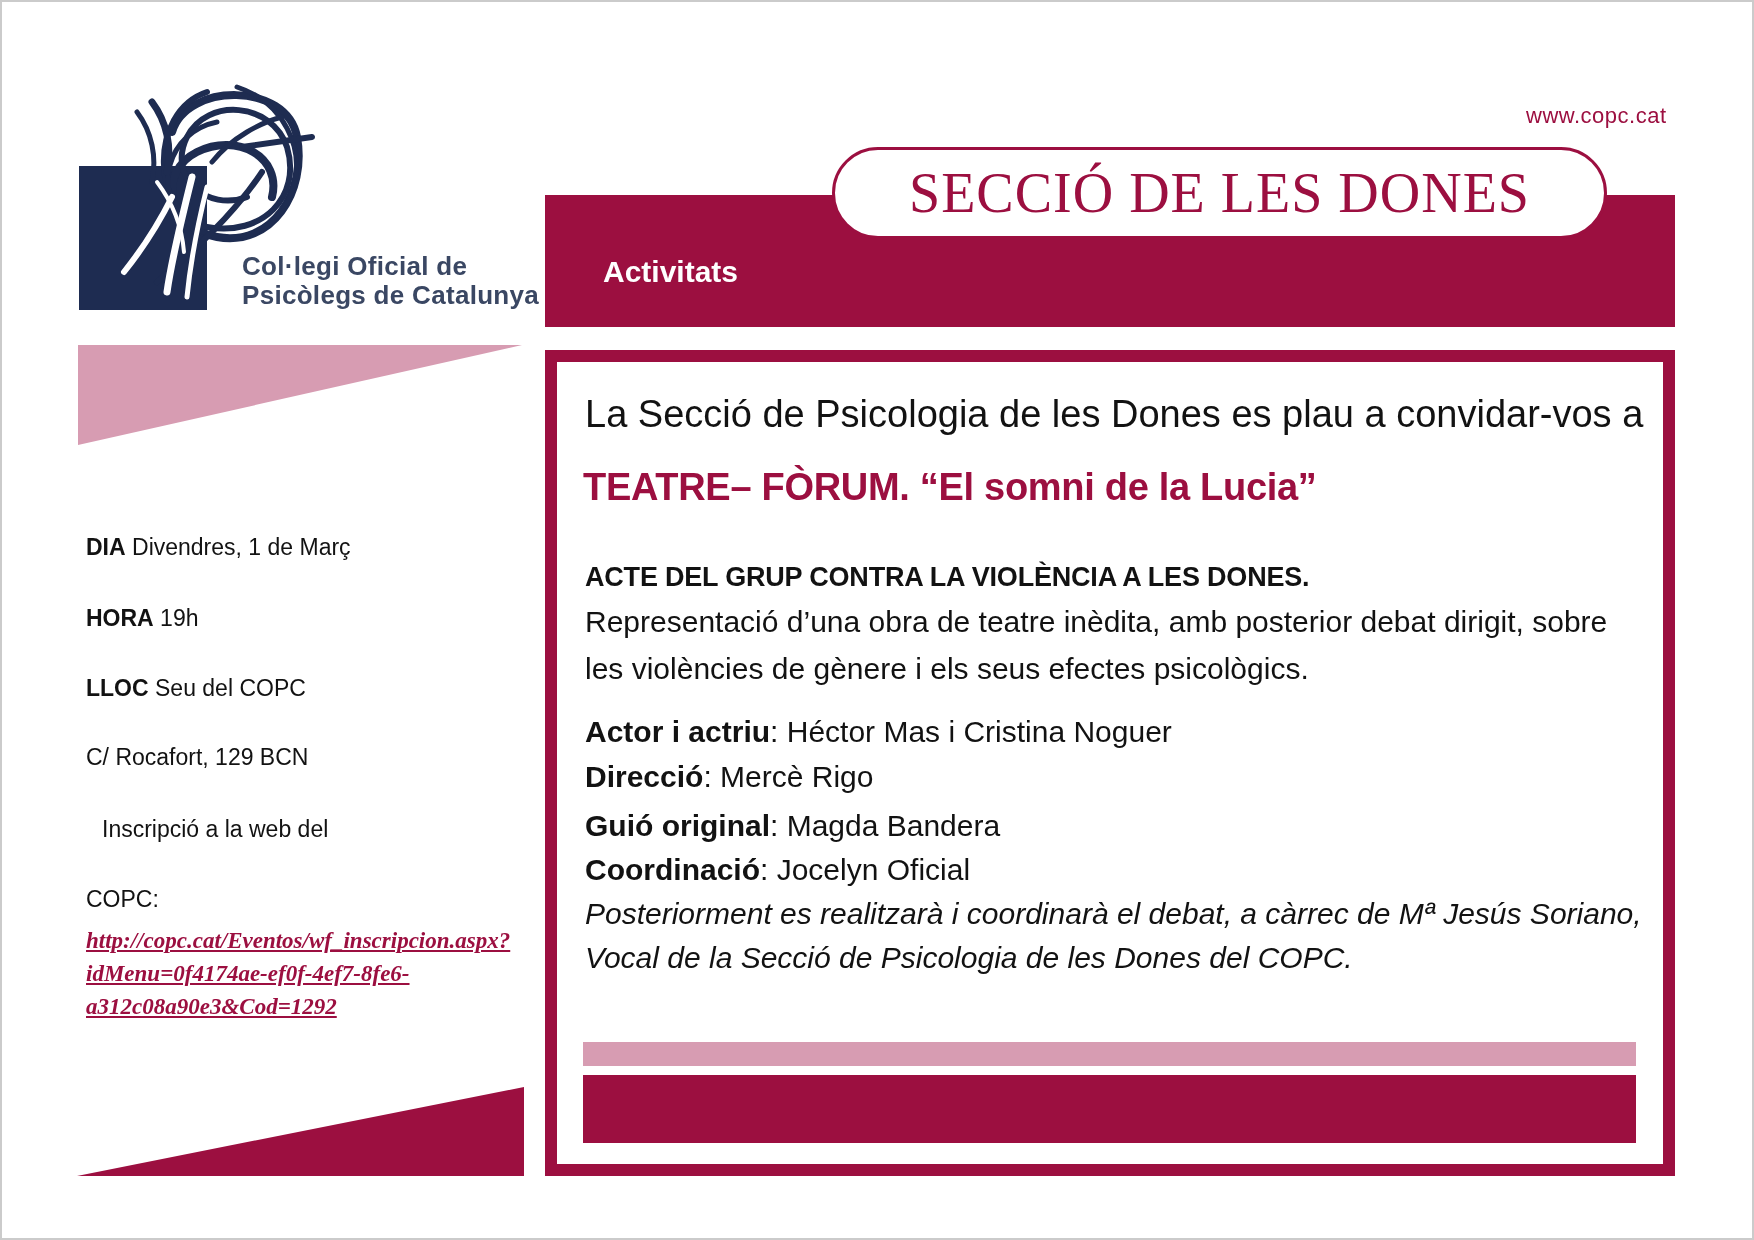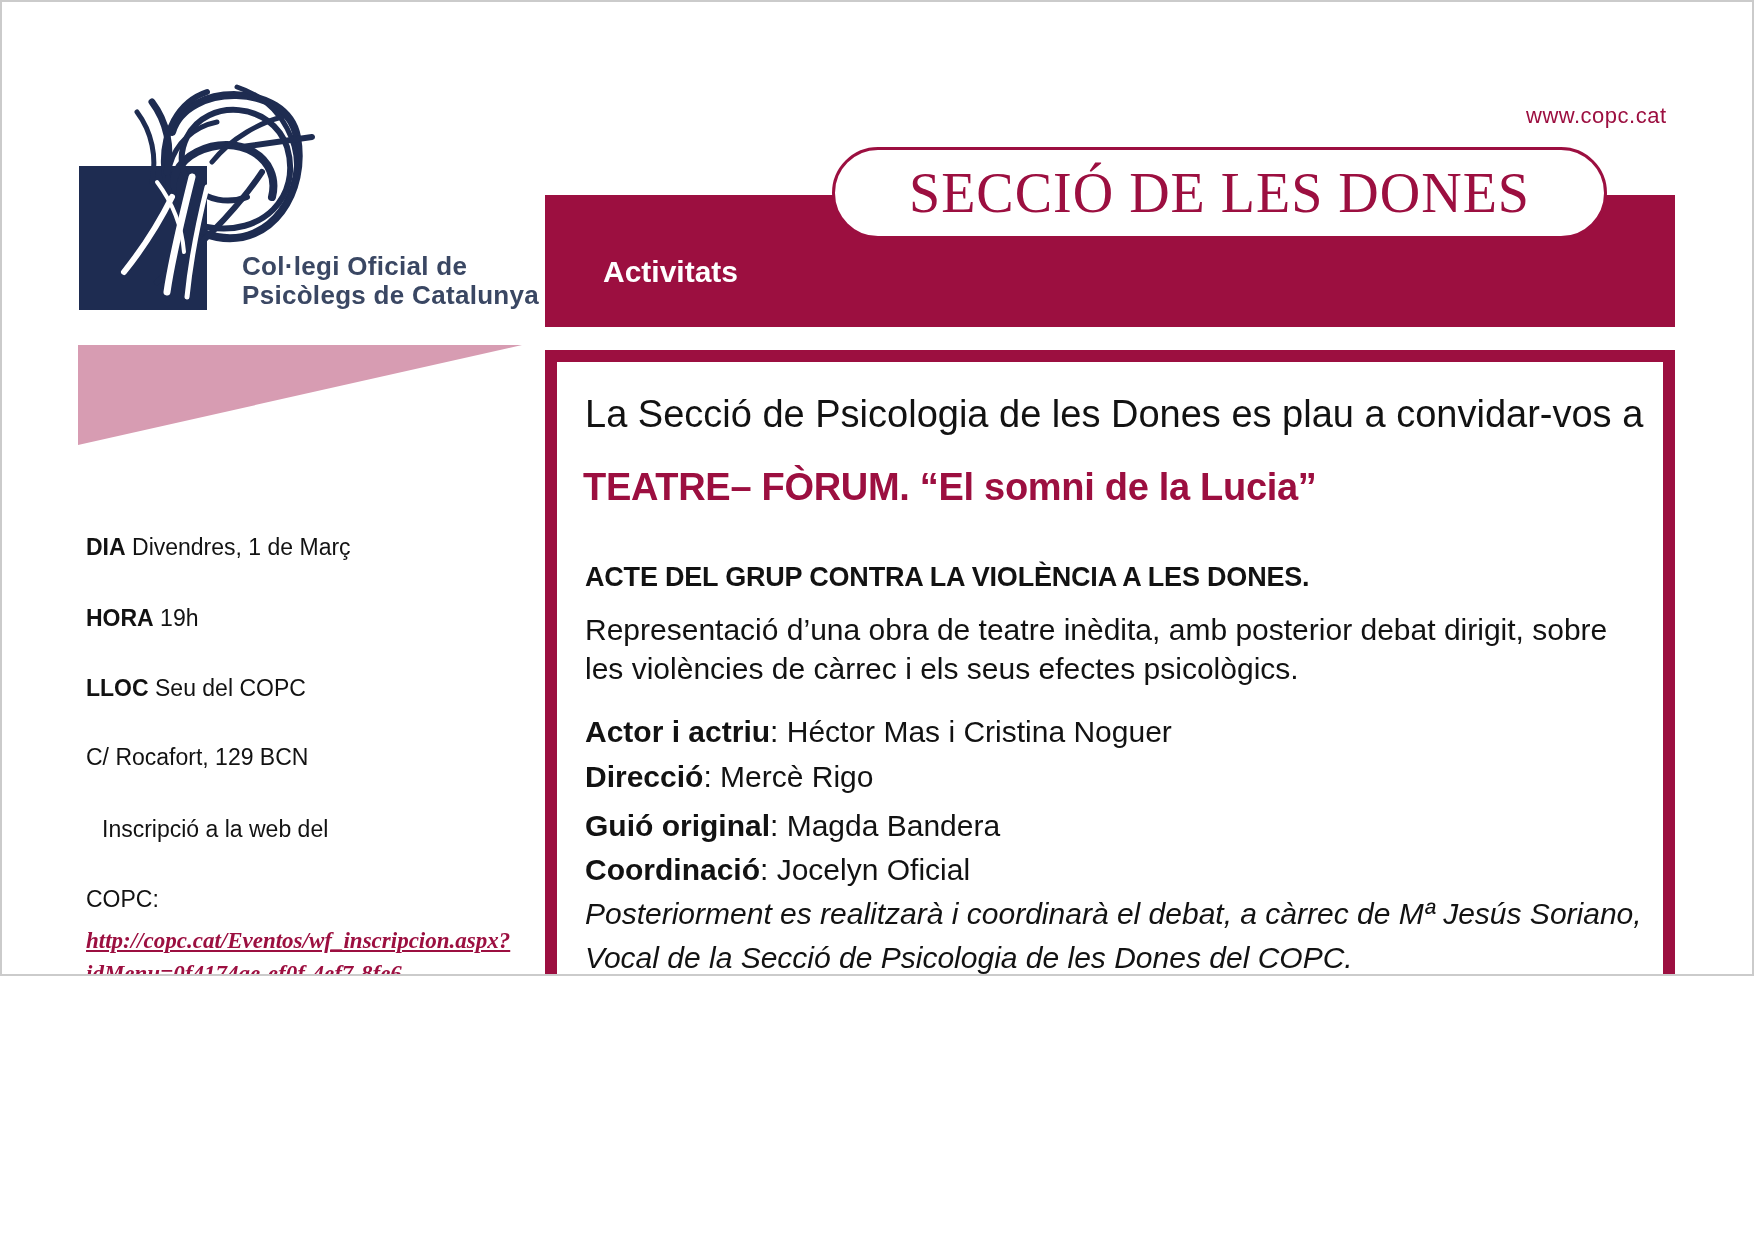--- a/index.html
+++ b/index.html
@@ -1,18 +1,18 @@
 <!DOCTYPE html>
 <html><head>
 <meta charset="utf-8">
 <style>
   html,body{margin:0;padding:0;background:#ffffff;}
   .page{
     position:relative;
-    width:1754px;height:976px;
+    width:1754px;height:1240px;
     box-sizing:border-box;
     border:2px solid #cbcbcb;
     background:#ffffff;
     font-family:"Liberation Sans", sans-serif;
     overflow:hidden;
   }
   
   .site-url{
     position:absolute;left:1524px;top:101px;
     font-size:22px;color:#9C0F40;letter-spacing:0.5px;
@@ -73,21 +73,21 @@
   .url-block a{color:#9C0F40;text-decoration:underline;display:block;}
   
   .content-box{
     position:absolute;left:543px;top:348px;width:1130px;height:826px;
     box-sizing:border-box;border:12px solid #9C0F40;background:#ffffff;
   }
   .cline{position:absolute;left:28px;color:#121212;white-space:nowrap;}
   .c-intro{top:32px;font-size:38px;line-height:40px;}
   .c-title{top:100px;left:26px;font-size:38px;line-height:50px;font-weight:bold;color:#9C0F40;letter-spacing:-0.3px;}
   .c-sub{top:197px;font-size:27px;line-height:36px;font-weight:bold;letter-spacing:-0.2px;}
-  .c-d1{top:241px;font-size:30px;line-height:38px;margin-top:8px;}
+  .c-d1{top:241px;font-size:30px;line-height:38px;}
   .c-d2{top:288px;font-size:30px;line-height:38px;}
   .c-cred{font-size:30px;line-height:38px;}
   .c-cr1{top:351px;} .c-cr2{top:396px;} .c-cr3{top:445px;} .c-cr4{top:489px;}
   .c-cred b{font-weight:bold;}
   .c-it{font-size:30px;line-height:38px;font-style:italic;}
   .c-cl1{top:533px;} .c-cl2{top:577px;}
   .bar-pink{
     position:absolute;left:26px;top:680px;width:1053px;height:24px;background:#D79CB2;
   }
   .bar-maroon{
@@ -152,21 +152,21 @@
 
   <svg class="maroon-wedge" width="447" height="89" viewBox="0 0 447 89" xmlns="http://www.w3.org/2000/svg">
     <polygon points="0,89 447,0 447,89" fill="#9C0F40"></polygon>
   </svg>
 
   <div class="content-box">
     <div class="cline c-intro">La Secció de Psicologia de les Dones es plau a convidar-vos a</div>
     <div class="cline c-title">TEATRE– FÒRUM. “El somni de la Lucia”</div>
     <div class="cline c-sub">ACTE DEL GRUP CONTRA LA VIOLÈNCIA A LES DONES.</div>
     <div class="cline c-d1">Representació d’una obra de teatre inèdita, amb posterior debat dirigit, sobre</div>
-    <div class="cline c-d2">les violències de càrrec i els seus efectes psicològics.</div>
+    <div class="cline c-d2">les violències de gènere i els seus efectes psicològics.</div>
 
     <div class="cline c-cred c-cr1"><b>Actor i actriu</b><span>: Héctor Mas i Cristina Noguer</span></div>
     <div class="cline c-cred c-cr2"><b>Direcció</b><span>: Mercè Rigo</span></div>
     <div class="cline c-cred c-cr3"><b>Guió original</b><span>: Magda Bandera</span></div>
     <div class="cline c-cred c-cr4"><b>Coordinació</b><span>: Jocelyn Oficial</span></div>
 
     <div class="cline c-it c-cl1">Posteriorment es realitzarà i coordinarà el debat, a càrrec de Mª Jesús Soriano,</div>
     <div class="cline c-it c-cl2">Vocal de la Secció de Psicologia de les Dones del COPC.</div>
 
     <div class="bar-pink"></div>

